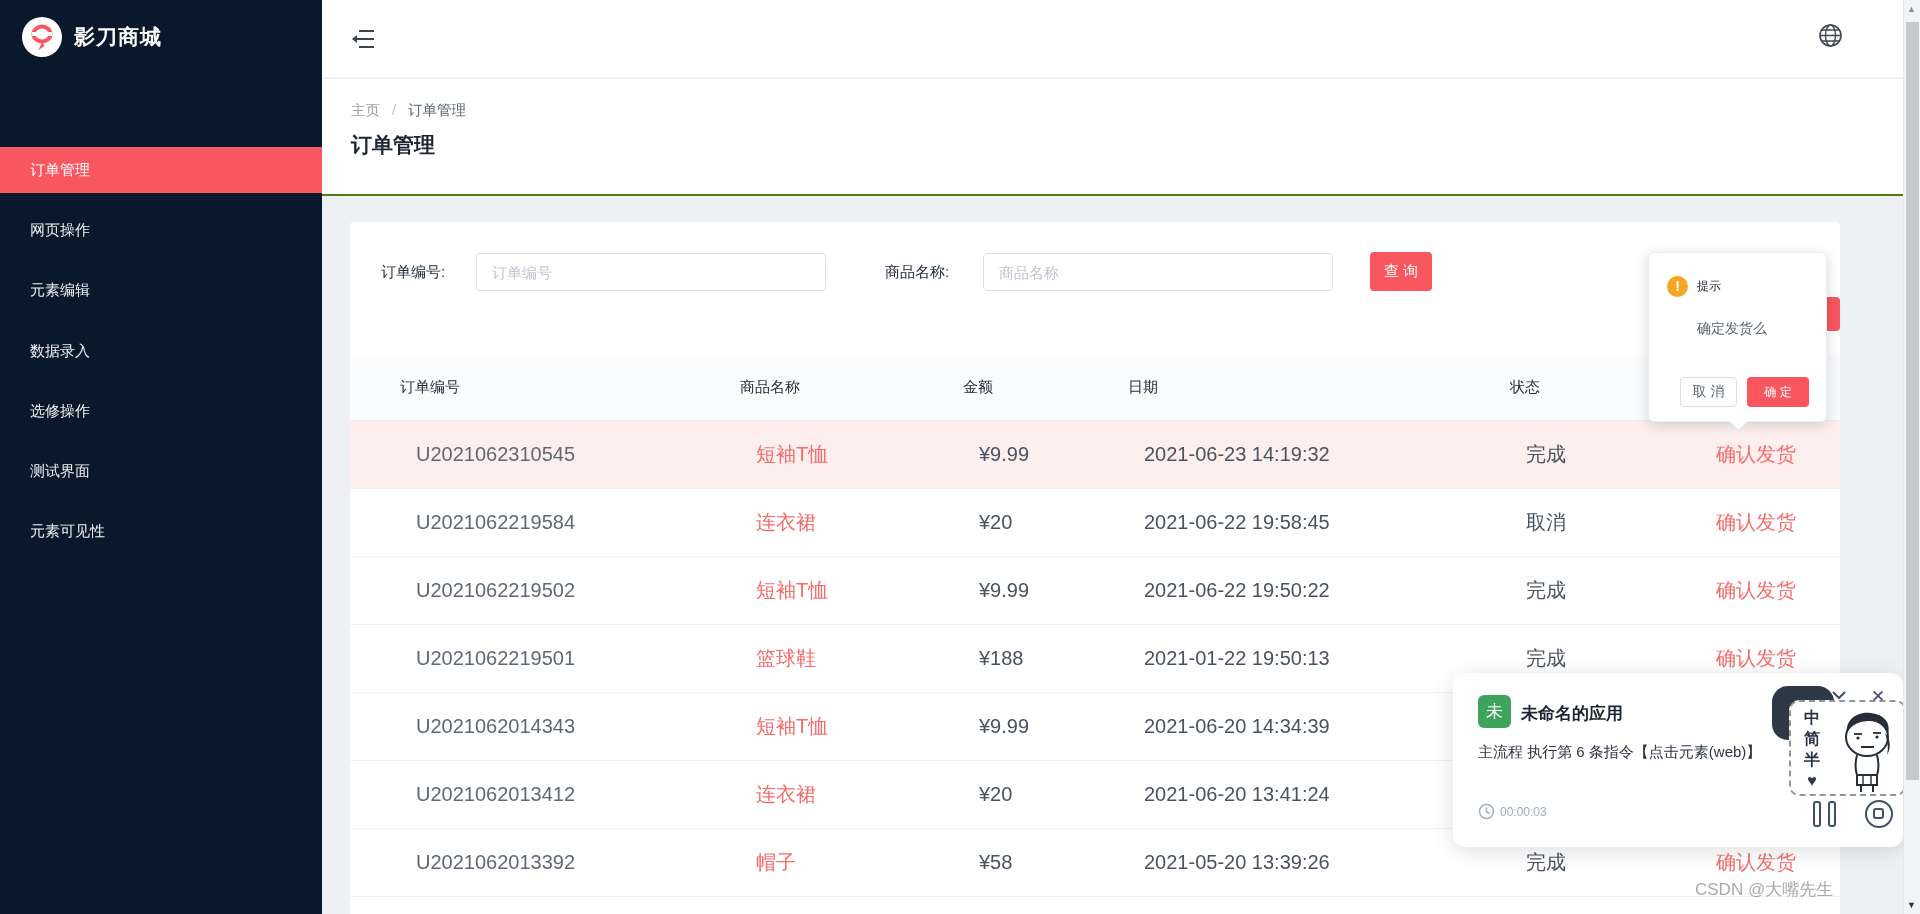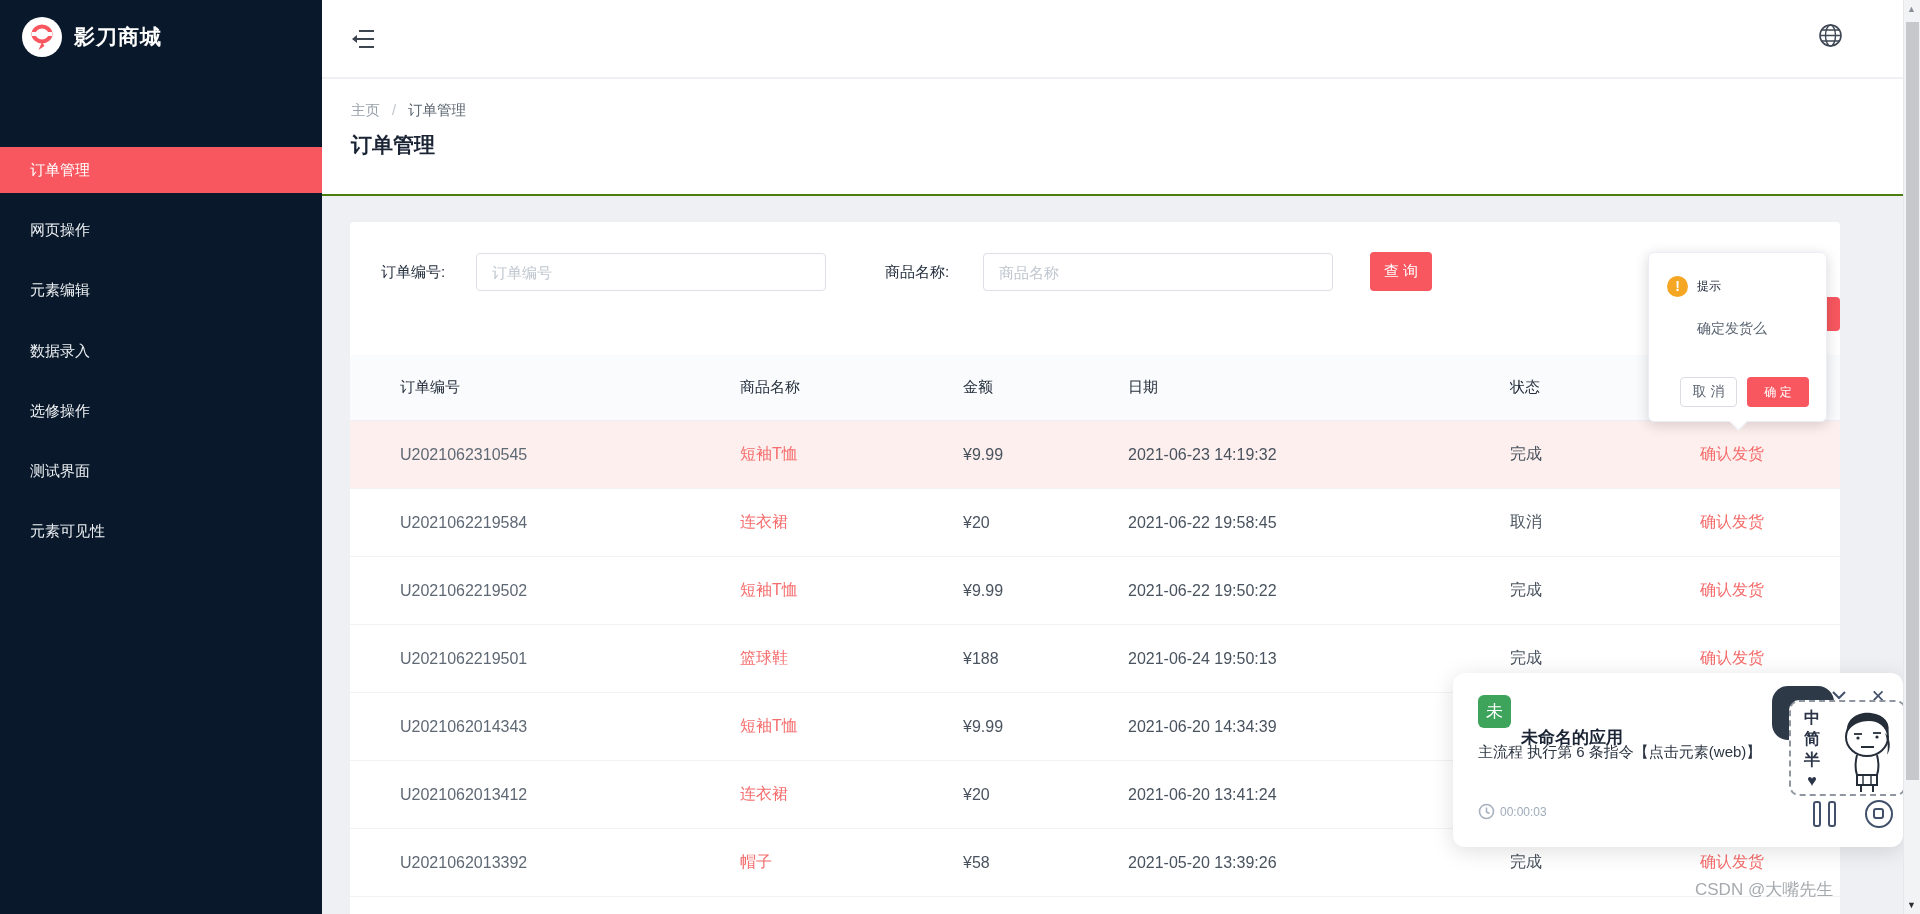--- a/index.html
+++ b/index.html
@@ -31,39 +31,39 @@
   .search-label { position:absolute; font-size:15px; color:#222d3c; line-height:38px; top:31px; }
   .s-input { position:absolute; top:31px; width:350px; height:38px; border:1px solid #dcdfe6; border-radius:4px; font-size:15px; color:#333; padding:0 15px; outline:none; font-family:inherit; }
   .s-input::placeholder { color:#bfc6cf; }
   .query-btn { position:absolute; left:1020px; top:30px; width:62px; height:39px; background:#f8575f; border:none; border-radius:4px; color:#fff; font-size:15px; cursor:pointer; font-family:inherit; }
   .hidden-red-btn { position:absolute; left:1445px; top:75px; width:45px; height:34px; background:#f8575f; border-radius:4px; z-index:5; }
 
   
   .tbl { position:absolute; left:0; top:133px; width:1490px; }
   .tbl-grid { display:grid; grid-template-columns:390px 223px 165px 382px 190px 140px; align-items:center; }
   .tbl-head { height:66px; background:#fafbfc; border-bottom:1px solid #ebeef5; color:#232e3c; font-size:15px; }
-  .tbl-row { height:68px; border-bottom:1px solid #f0f2f5; font-size:16px; color:#49535f; background:#fff; }
+  .tbl-row { height:68px; border-bottom:1px solid #f0f2f5; font-size:20px; color:#49535f; background:#fff;padding-left:16px; }
   .tbl-row.hl { background:#fdefed; }
   .cell-id { padding-left:50px; color:#5f6975; }
   .tbl-head .cell-id { color:#232e3c; }
   .cell-link { color:#f56c6c; cursor:pointer; }
 
   
   .popover { position:absolute; left:1648px; top:252px; width:179px; height:170px; background:#fff; border:1px solid #ebeef5; border-radius:6px; box-shadow:0 3px 14px rgba(0,0,0,.16); z-index:30; }
   .popover .arrow { position:absolute; left:83px; bottom:-7px; width:13px; height:13px; background:#fff; transform:rotate(45deg); border-right:1px solid #ebeef5; border-bottom:1px solid #ebeef5; }
   .pop-warn { position:absolute; left:18px; top:23px; width:21px; height:21px; border-radius:50%; background:#f5a623; color:#fff; font-size:14px; font-weight:bold; text-align:center; line-height:21px; }
   .pop-title { position:absolute; left:48px; top:25px; font-size:12px; color:#1a2434; }
   .pop-msg { position:absolute; left:48px; top:67px; font-size:14px; color:#5a6472; }
   .pop-cancel { position:absolute; left:31px; top:124px; width:57px; height:30px; background:#fff; border:1px solid #d9dce1; border-radius:4px; font-size:14px; color:#5a6472; cursor:pointer; font-family:inherit; }
   .pop-confirm { position:absolute; left:98px; top:124px; width:62px; height:30px; background:#f8575f; border:none; border-radius:4px; font-size:12px; color:#fff; cursor:pointer; font-family:inherit; }
 
   
   .notify { position:absolute; left:1453px; top:673px; width:450px; height:174px; background:#fff; border-radius:12px; box-shadow:0 4px 22px rgba(0,0,0,.13); z-index:40; }
   .nt-badge { position:absolute; left:25px; top:22px; width:33px; height:33px; border-radius:6px; background:#3ea45c; color:#fff; font-size:17px; text-align:center; line-height:33px; }
-  .nt-title { position:absolute; left:68px; top:29px; font-size:17px; font-weight:bold; color:#1a2434;margin-top:24px; }
+  .nt-title { position:absolute; left:68px; top:29px; font-size:17px; font-weight:bold; color:#1a2434; }
   .nt-msg { position:absolute; left:25px; top:70px; font-size:15px; color:#2b3542; }
   .nt-time { position:absolute; left:25px; top:130px; font-size:12px; color:#9fabb9; display:flex; align-items:center; gap:5px; }
   .nt-pause { position:absolute; left:360px; top:128px; width:34px; height:27px; cursor:pointer; }
   .nt-pause i { position:absolute; top:0; width:8px; height:26px; border:2.5px solid #40506a; border-radius:3px; background:#fff; }
   .nt-stop { position:absolute; left:412px; top:127px; width:28px; height:28px; border:2.5px solid #40506a; border-radius:50%; cursor:pointer; }
   .nt-stop i { position:absolute; left:6px; top:6px; width:11px; height:11px; border:2.5px solid #40506a; border-radius:3px; }
   .nt-min { position:absolute; left:378px; top:14px; color:#40506a; z-index:41; cursor:pointer; }
   .nt-close { position:absolute; left:418px; top:13px; font-size:17px; color:#40506a; z-index:41; cursor:pointer; }
   .nt-blob { position:absolute; left:1772px; top:686px; width:62px; height:54px; background:#2e3947; border-radius:16px; z-index:41; }
   .sticker { position:absolute; left:1789px; top:700px; width:117px; height:96px; background:#fff; border:2px dashed #9096a0; border-radius:10px; z-index:42; }
@@ -166,21 +166,21 @@
         <div class="cell-link">短袖T恤</div>
         <div>¥9.99</div>
         <div>2021-06-22 19:50:22</div>
         <div>完成</div>
         <div class="cell-link">确认发货</div>
       </div>
       <div class="tbl-grid tbl-row">
         <div class="cell-id">U2021062219501</div>
         <div class="cell-link">篮球鞋</div>
         <div>¥188</div>
-        <div>2021-06-24 19:50:13</div>
+        <div>2021-01-22 19:50:13</div>
         <div>完成</div>
         <div class="cell-link">确认发货</div>
       </div>
       <div class="tbl-grid tbl-row">
         <div class="cell-id">U2021062014343</div>
         <div class="cell-link">短袖T恤</div>
         <div>¥9.99</div>
         <div>2021-06-20 14:34:39</div>
         <div></div>
         <div class="cell-link"></div>

